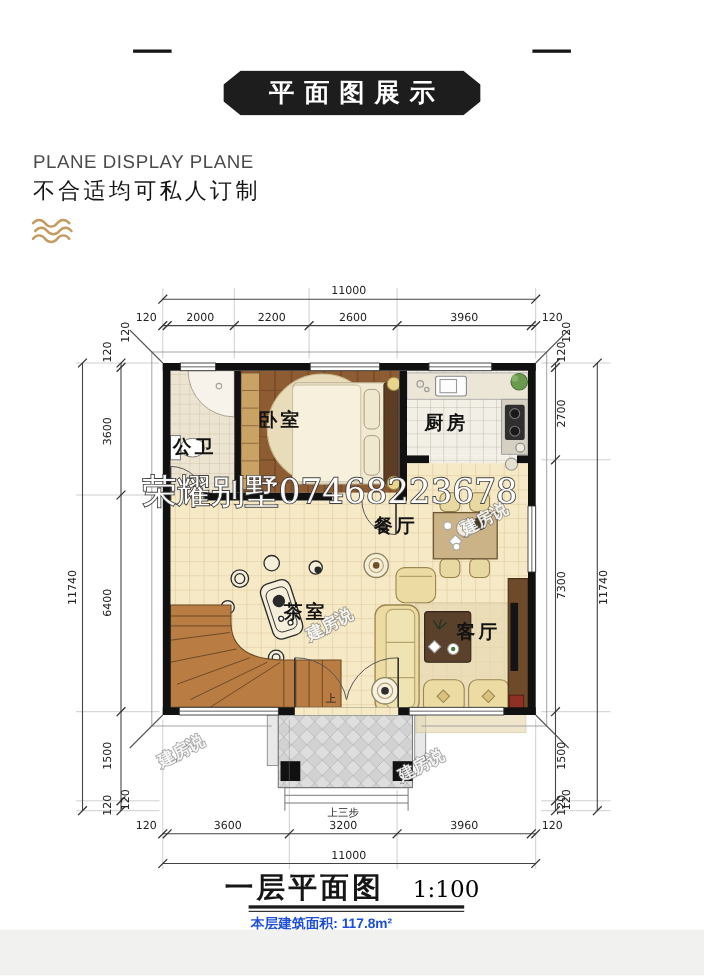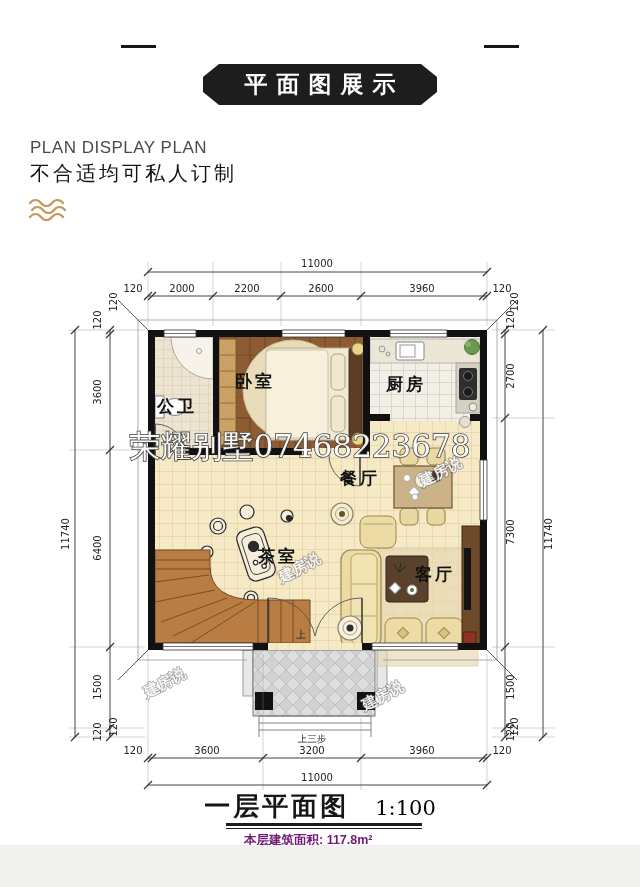--- a/index.html
+++ b/index.html
@@ -17,41 +17,41 @@
   .waves{position:absolute;left:28px;top:198px;}
   
   #plan-svg{position:absolute;left:55px;top:250px;}
   
   .title-row{position:absolute;left:0;top:789px;width:640px;display:flex;justify-content:center;
              align-items:baseline;gap:26px;}
   .title-main{font-size:26px;font-weight:bold;color:#161616;letter-spacing:3px;}
   .title-scale{font-size:21px;color:#000000;font-family:"DejaVu Serif",serif;}
   .title-rule{position:absolute;left:226px;top:823px;width:196px;border-top:3px solid #1c1c1c;}
   .title-rule2{position:absolute;left:226px;top:828px;width:196px;border-top:1px solid #1c1c1c;}
-  .area-line{position:absolute;left:244px;top:832px;font-size:12.5px;font-weight:bold;color:#701a75;}
+  .area-line{position:absolute;left:228px;top:832px;font-size:12.5px;font-weight:bold;color:#1d4ed8;}
   .footer-band{position:absolute;left:0;top:845px;width:640px;height:42px;background:#f1f1f0;}
   text{font-family:"DejaVu Sans",sans-serif;}
   .dimtxt{font-size:10px;fill:#222;}
   .roomlbl{font-size:17px;font-weight:bold;fill:#121212;letter-spacing:3px;}
   .wm-main{font-family:"DejaVu Serif",serif;font-size:31px;fill:#ffffff;stroke:#3a3a3a;
            stroke-width:1.6px;paint-order:stroke;opacity:.96;}
   .wm-diag{font-size:15px;font-weight:bold;fill:rgba(255,255,255,.9);stroke:rgba(90,90,90,.55);
            stroke-width:1.6px;paint-order:stroke;}
 </style>
 </head>
 <body>
 
 <div class="page">
 
   <div class="dash" style="left:121px"></div>
   <div class="banner">
     <span>平面图展示</span>
   </div>
   <div class="dash" style="left:484px"></div>
-  <div class="sub-en">PLAN DISPLAY PLAN</div>
+  <div class="sub-en">PLANE DISPLAY PLANE</div>
   <div class="sub-cn">不合适均可私人订制</div>
   <svg class="waves" width="46" height="28">
     <g fill="none" stroke="#c59a5e" stroke-width="2.2" stroke-linecap="round">
       <path d="M2,5 c3,-4 8,-4 11,0 c3,4 8,4 11,0 c3,-4 8,-4 11,0"></path>
       <path d="M4,12 c3,-4 8,-4 11,0 c3,4 8,4 11,0 c3,-4 8,-4 11,0"></path>
       <path d="M2,19 c3,-4 8,-4 11,0 c3,4 8,4 11,0 c3,-4 8,-4 11,0"></path>
     </g>
   </svg>
 
   <svg id="plan-svg" width="535" height="540" viewBox="0 0 535 540">

